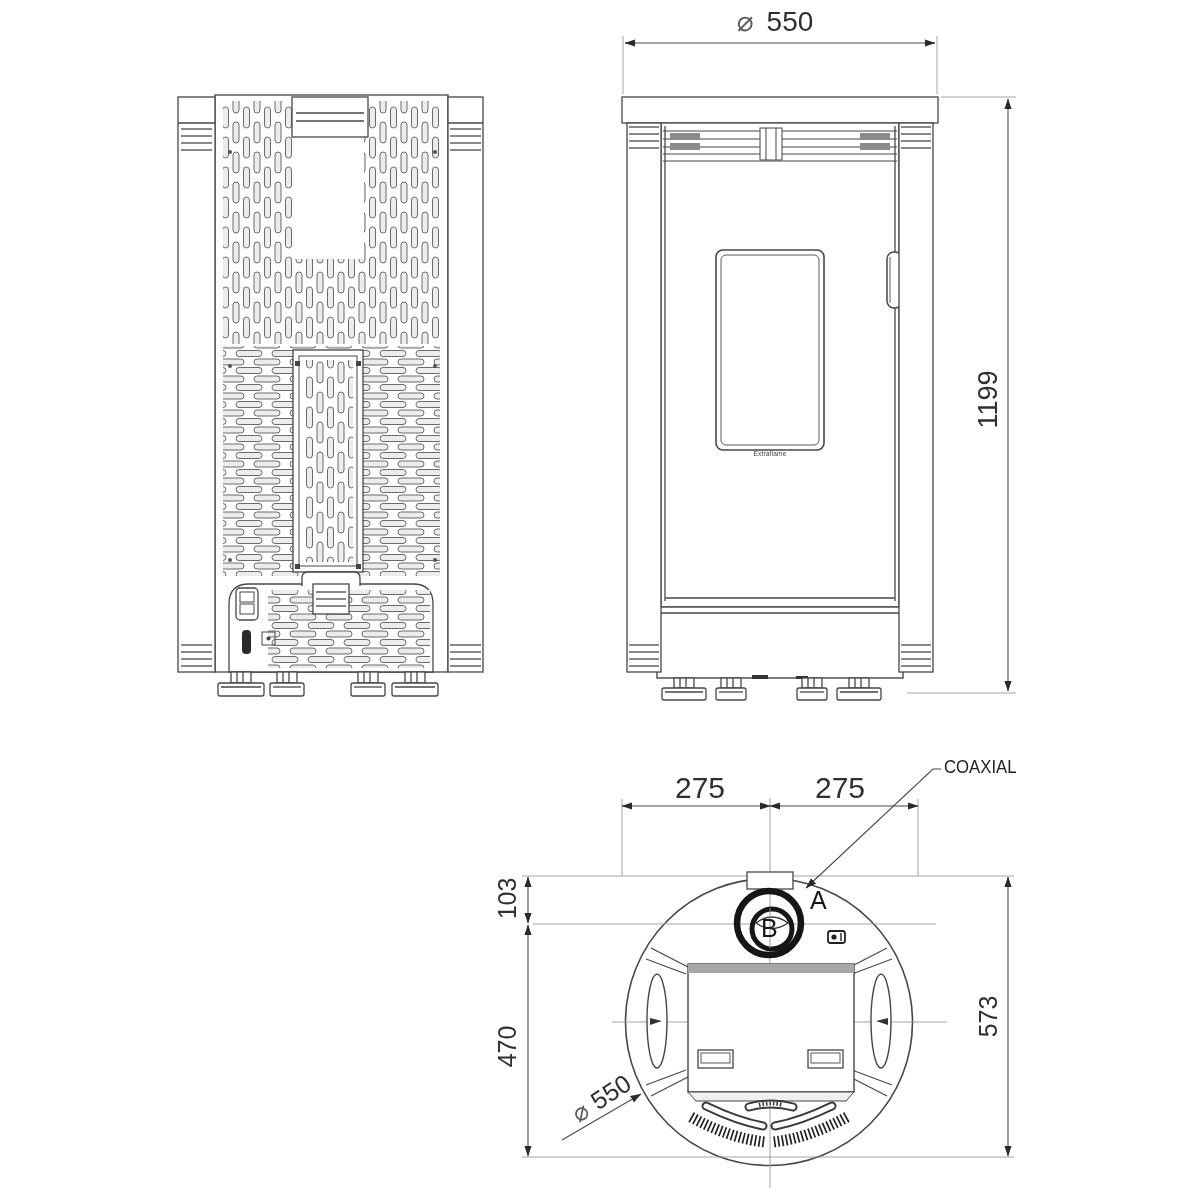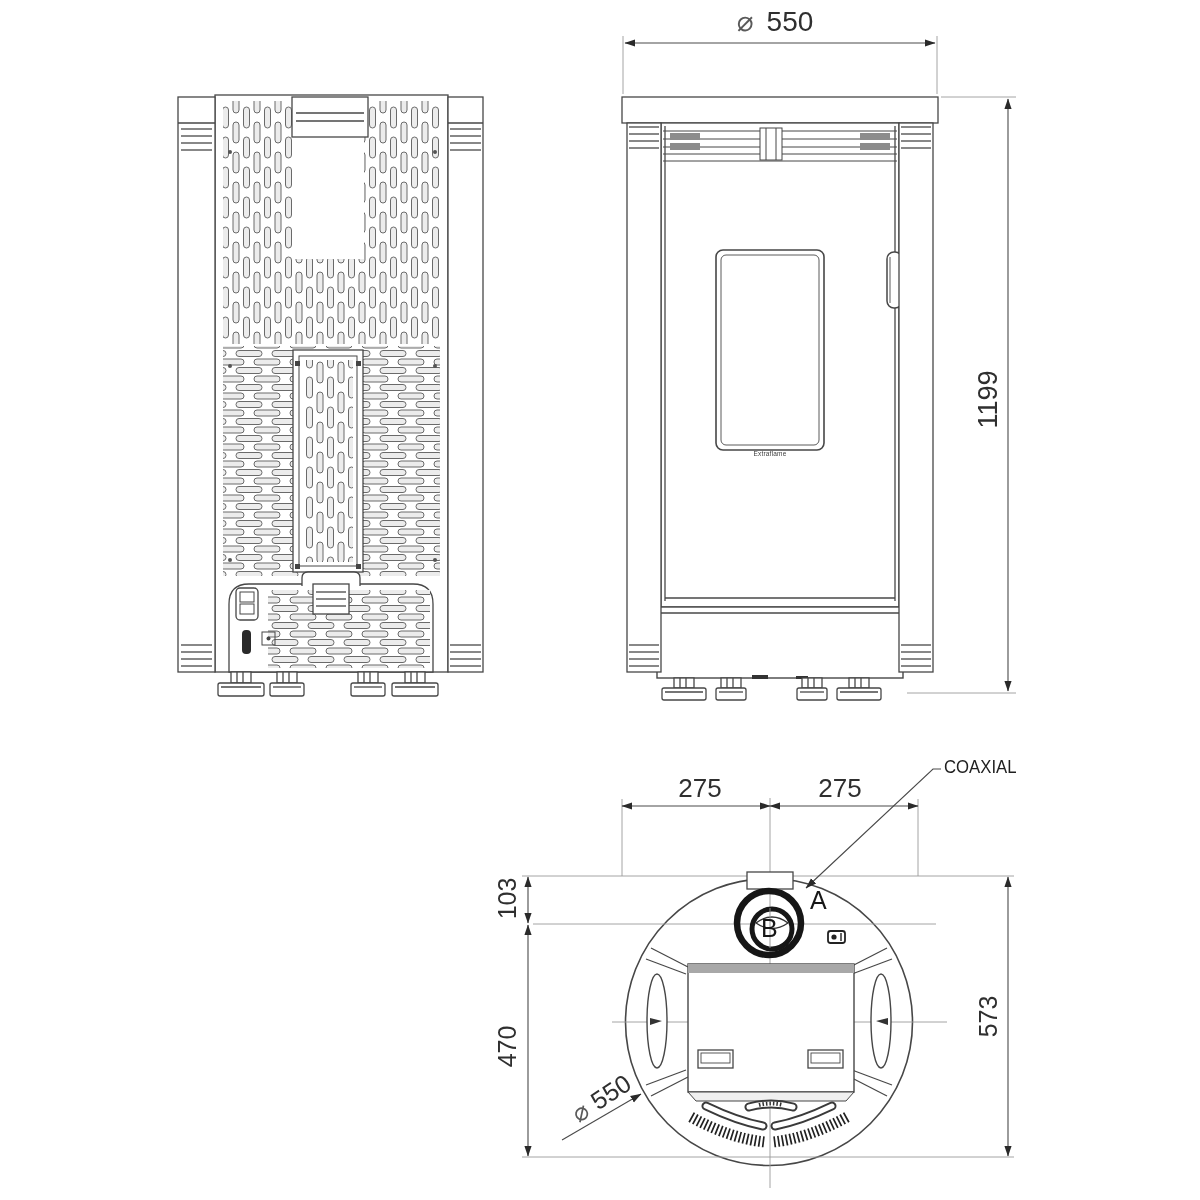--- a/index.html
+++ b/index.html
@@ -4,21 +4,21 @@
 <style>
   html,body{margin:0;padding:0;background:#ffffff;}
   .canvas{position:relative;width:1200px;height:1200px;background:#ffffff;overflow:hidden;
           font-family:"Liberation Sans", sans-serif;}
   svg{position:absolute;left:0;top:0;}
   .lbl{position:absolute;color:#2d2d2d;white-space:nowrap;
        font-family:"Liberation Sans", sans-serif;line-height:1;}
   .ctr{display:flex;align-items:center;justify-content:center;text-align:center;}
   .rot90{transform:rotate(-90deg);transform-origin:center center;}
   .rot33{transform:rotate(-33deg);transform-origin:center center;}
-  .dimtxt{font-size:26px;color:#2f2f2f;}
+  .dimtxt{font-size:30px;color:#2f2f2f;}
   .bigdim{font-size:28px;}
   .diasym{margin-right:13px;color:#5a5a5a;}
   .coax{font-size:19px;letter-spacing:0px;color:#1f1f1f;transform:scaleX(0.88);transform-origin:left center;}
   .portlbl{font-size:25px;color:#171717;}
   .logo{font-size:6.5px;color:#3d3d3d;letter-spacing:0.2px;filter:blur(0.3px);}
 </style>
 </head>
 <body>
 
 <div class="canvas">

